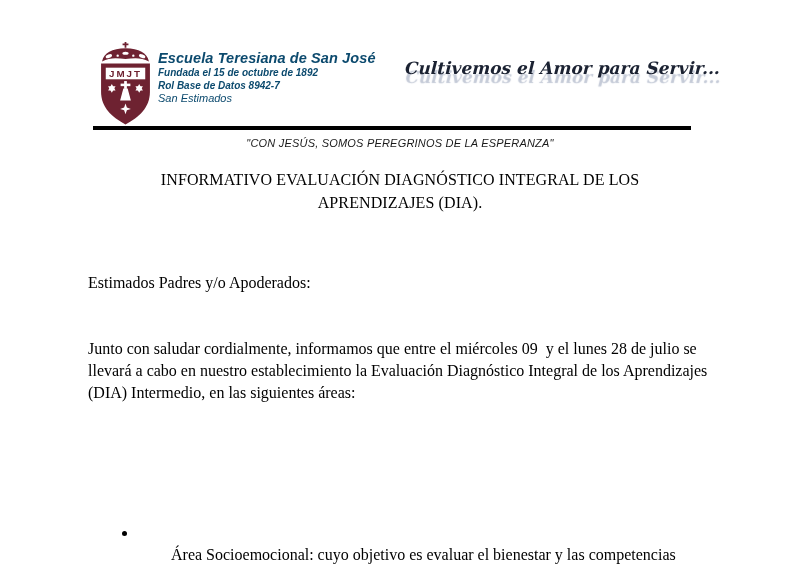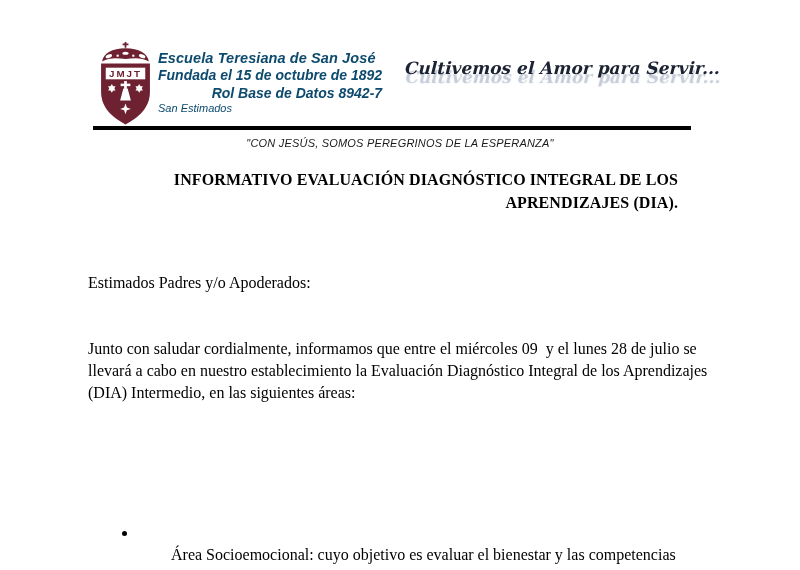--- a/index.html
+++ b/index.html
@@ -12,44 +12,44 @@
     color:#000;
   }
   
   .crest{position:absolute;left:94px;top:41px;width:63px;height:86px;}
   .school-block{
     position:absolute;left:158px;top:49px;
     font-family:"Liberation Sans", sans-serif;
     font-style:italic;color:#0c4a6e;line-height:1.25;
   }
   .school-name{font-size:14.5px;font-weight:bold;letter-spacing:.1px;}
-  .school-sub{font-size:14px;font-weight:bold;text-align:right;}
+  .school-sub{font-size:10px;font-weight:bold;}
   .school-city{font-size:11px;font-weight:normal;}
   .motto{
     position:absolute;left:405px;top:58px;width:250px;
     text-align:center;
     font-family:"DejaVu Serif", serif;
     font-style:italic;font-weight:bold;
     font-size:17px;color:#1b2232;
     transform:skewX(-3deg);
     text-shadow:1px 9px 1px rgba(100,115,150,0.38);
     white-space:nowrap;
   }
   .rule{position:absolute;left:93px;top:126px;width:598px;height:4px;background:#000;}
   .quote{
     position:absolute;left:0;top:137px;width:800px;
     text-align:center;
     font-family:"Liberation Sans", sans-serif;
     font-style:italic;font-size:11px;color:#1a1a1a;
     letter-spacing:.2px;
   }
   .title{
-    position:absolute;left:98px;top:168px;width:580px;
-    text-align:right;
-    font-size:16px;font-weight:bold;line-height:23px;
+    position:absolute;left:110px;top:168px;width:580px;
+    text-align:center;
+    font-size:16px;font-weight:normal;line-height:23px;
     letter-spacing:.1px;
   }
   
   .body{
     position:absolute;left:88px;top:228px;width:626px;
     font-size:16px;line-height:22px;
     white-space:pre-wrap;
   }
   .body p{margin:0;}
   .p-intro{margin-top:8px;}

